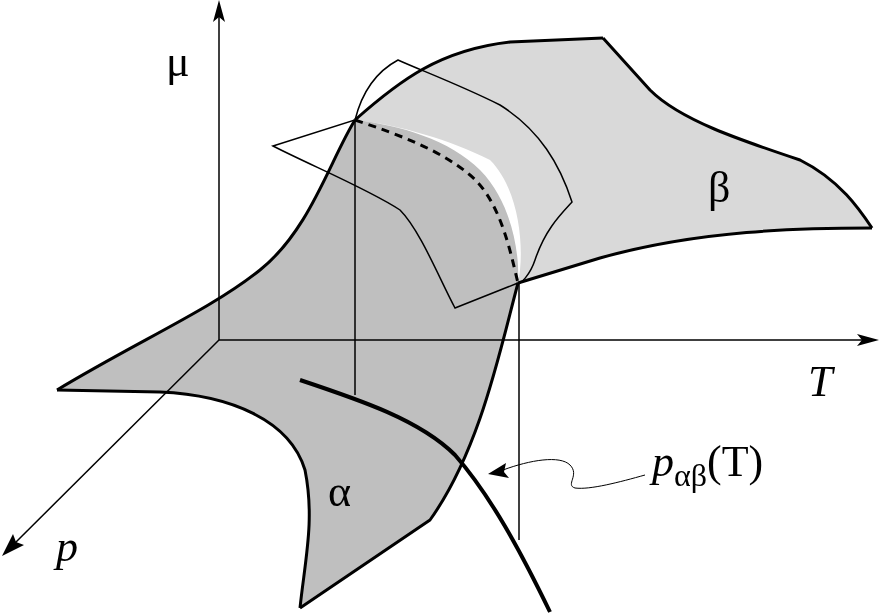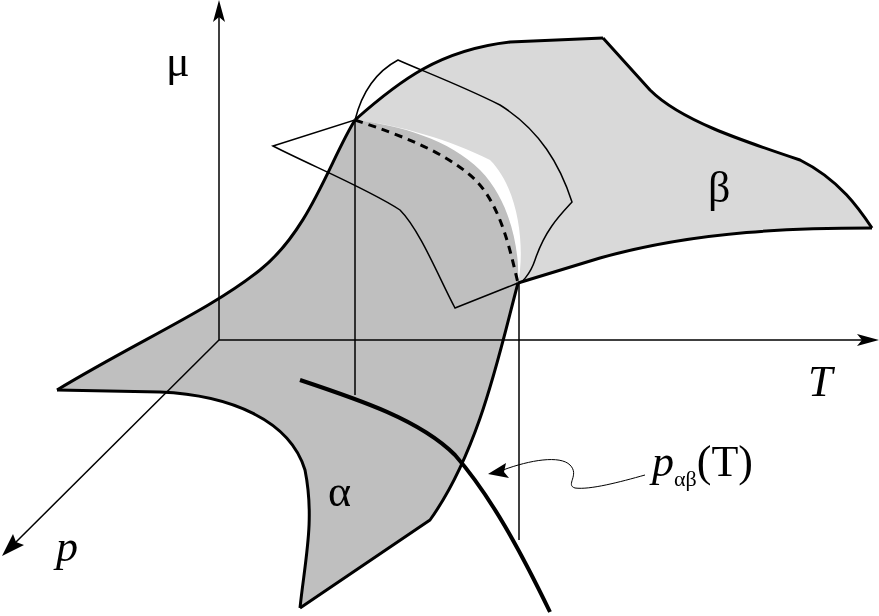--- a/index.html
+++ b/index.html
@@ -48,15 +48,15 @@
   <path d="M503,470 C530,460 560,455 570,465 C580,475 565,485 575,488 C590,490 620,482 645,475" stroke="#000" stroke-width="1" fill="none"></path>
   <polygon points="488,474 506,463 504,472 509,478" fill="#000"></polygon>
 </svg>
 
 <div class="lbl" style="left:166px;top:40px;font-size:44px;">μ</div>
 <div class="lbl it" style="left:808px;top:360px;font-size:44px;">T</div>
 <div class="lbl it" style="left:56px;top:525px;font-size:44px;">p</div>
 <div class="lbl" style="left:708px;top:166px;font-size:44px;">β</div>
 <div class="lbl" style="left:328px;top:470px;font-size:44px;">α</div>
 <div class="lbl" style="left:652px;top:440px;font-size:44px;white-space:nowrap;">
-  <span class="it">p</span><span style="font-size:22px;vertical-align:-10px;">αβ</span><span><span style="font-style:normal">(T)</span></span>
+  <span class="it">p</span><span style="font-size:32px;vertical-align:-10px;">αβ</span><span><span style="font-style:normal">(T)</span></span>
 </div>
 </div>
 
 </body></html>

